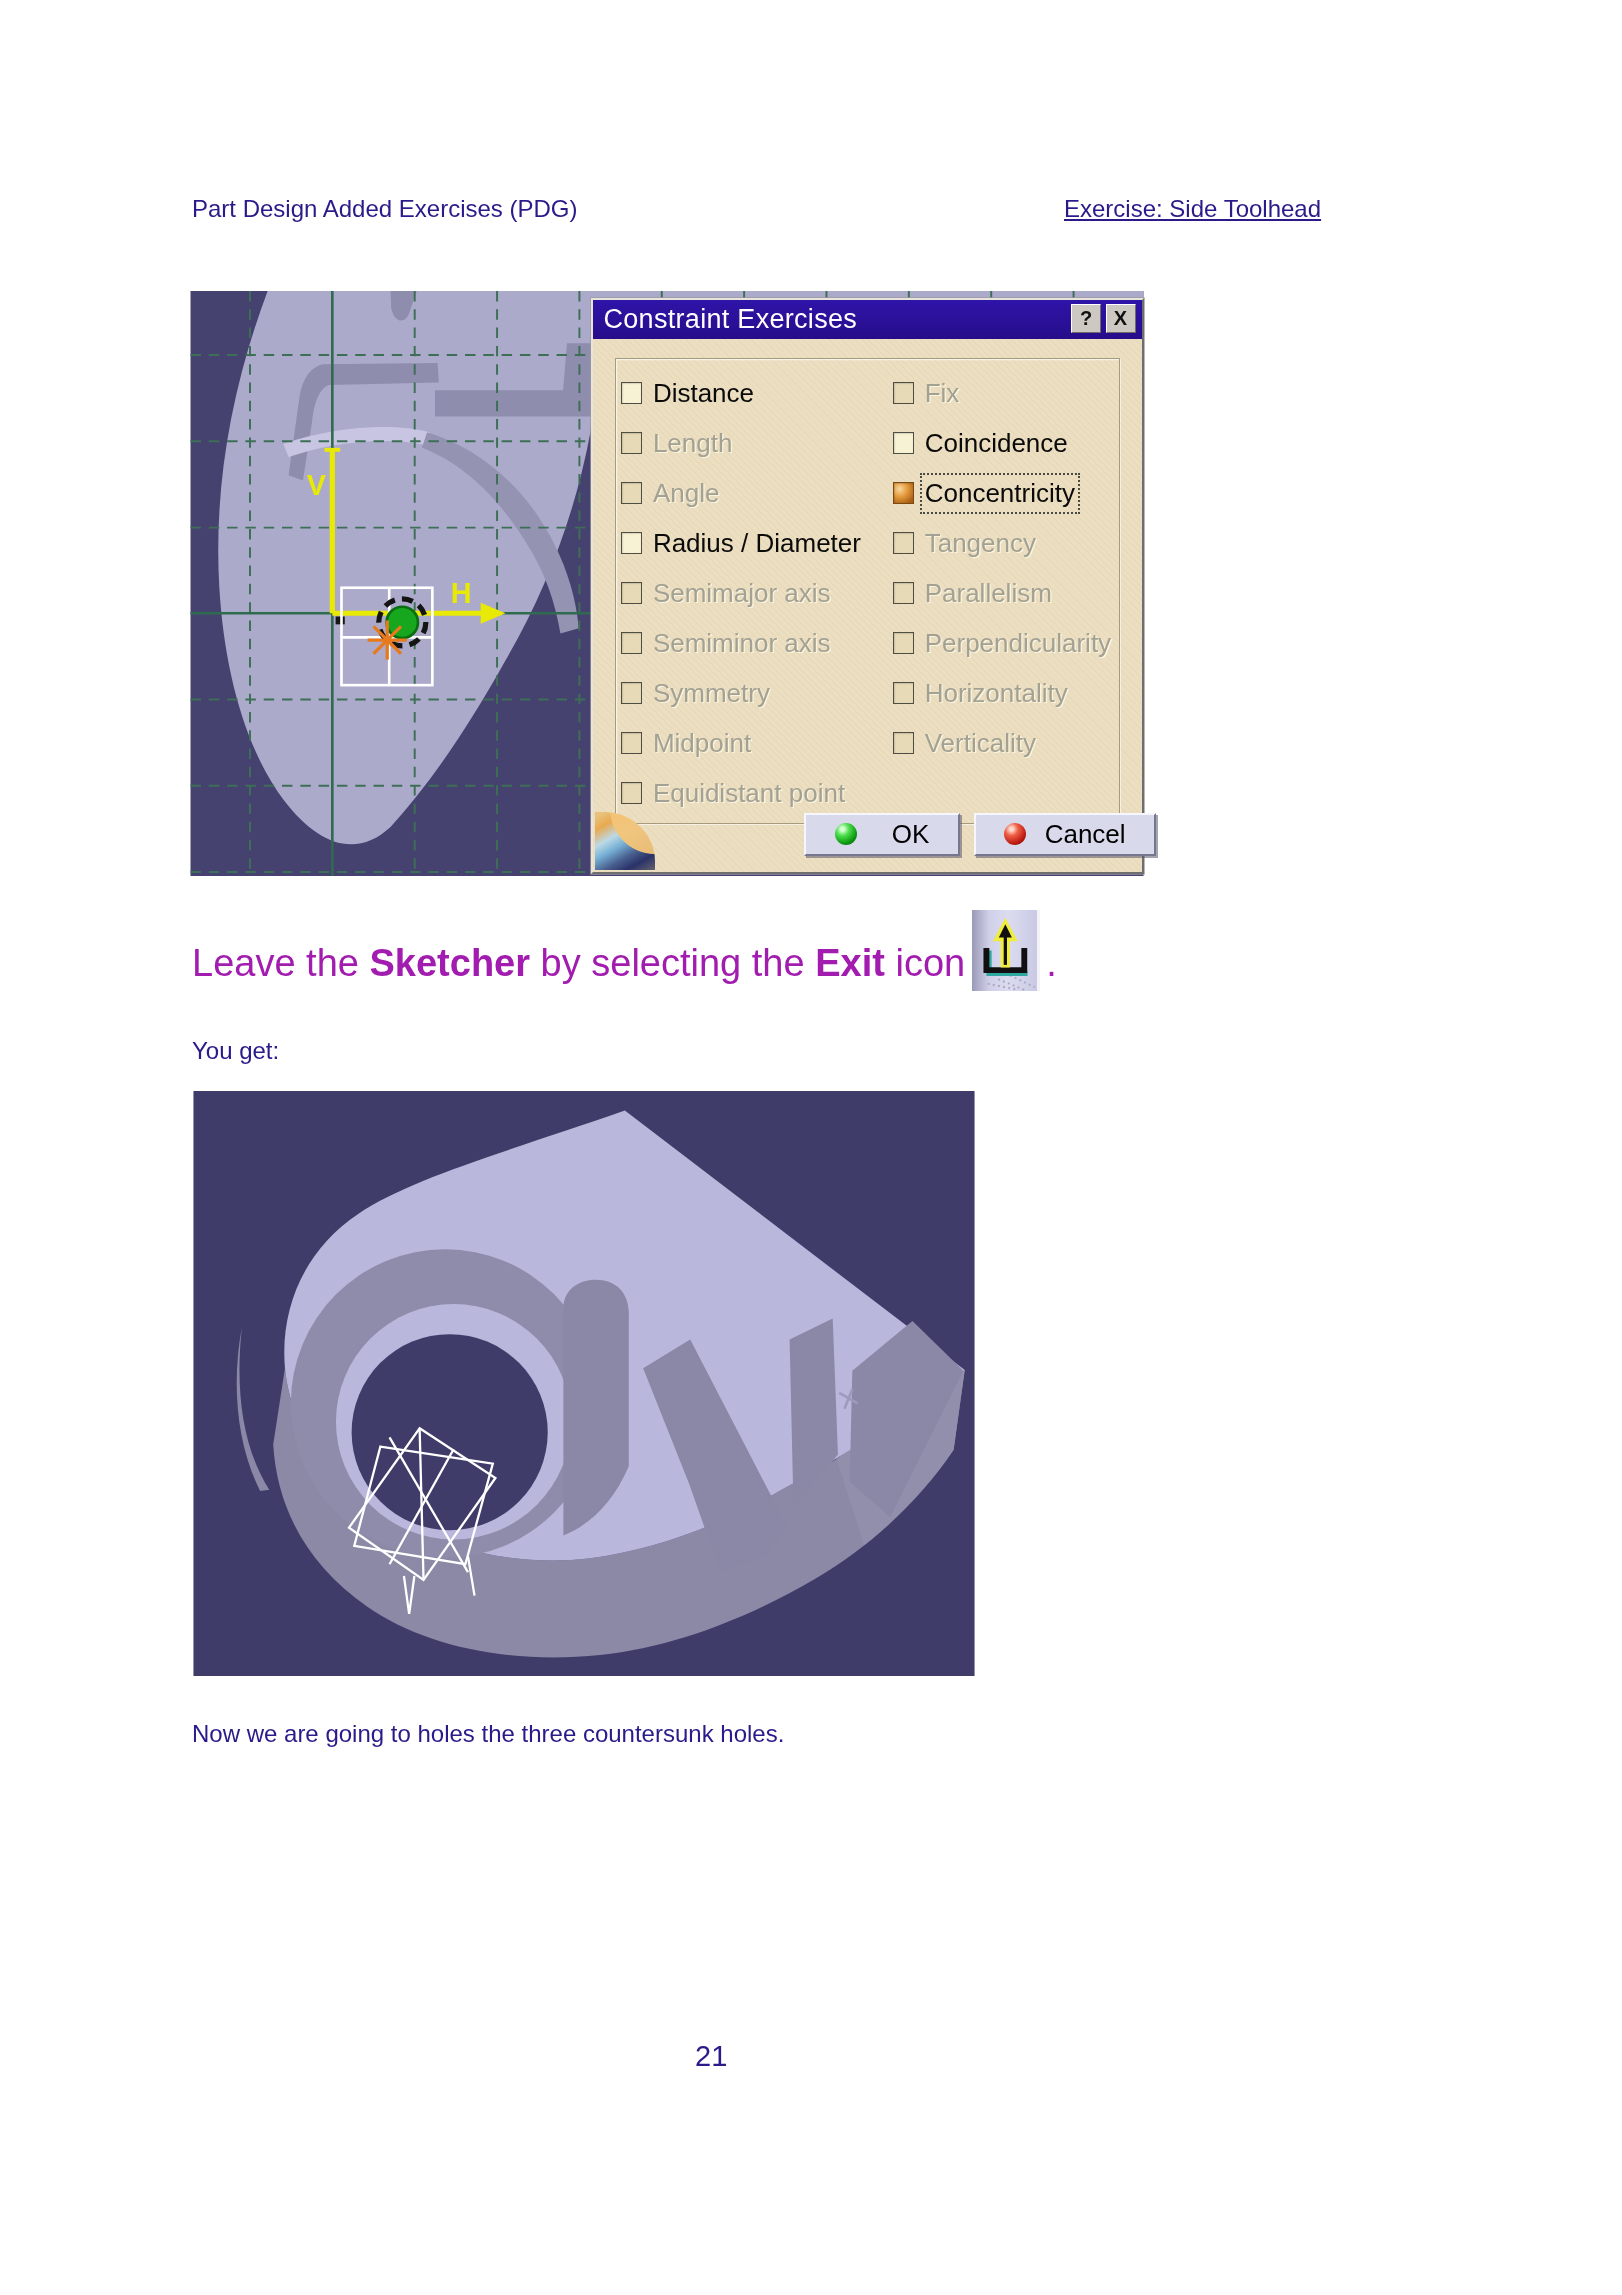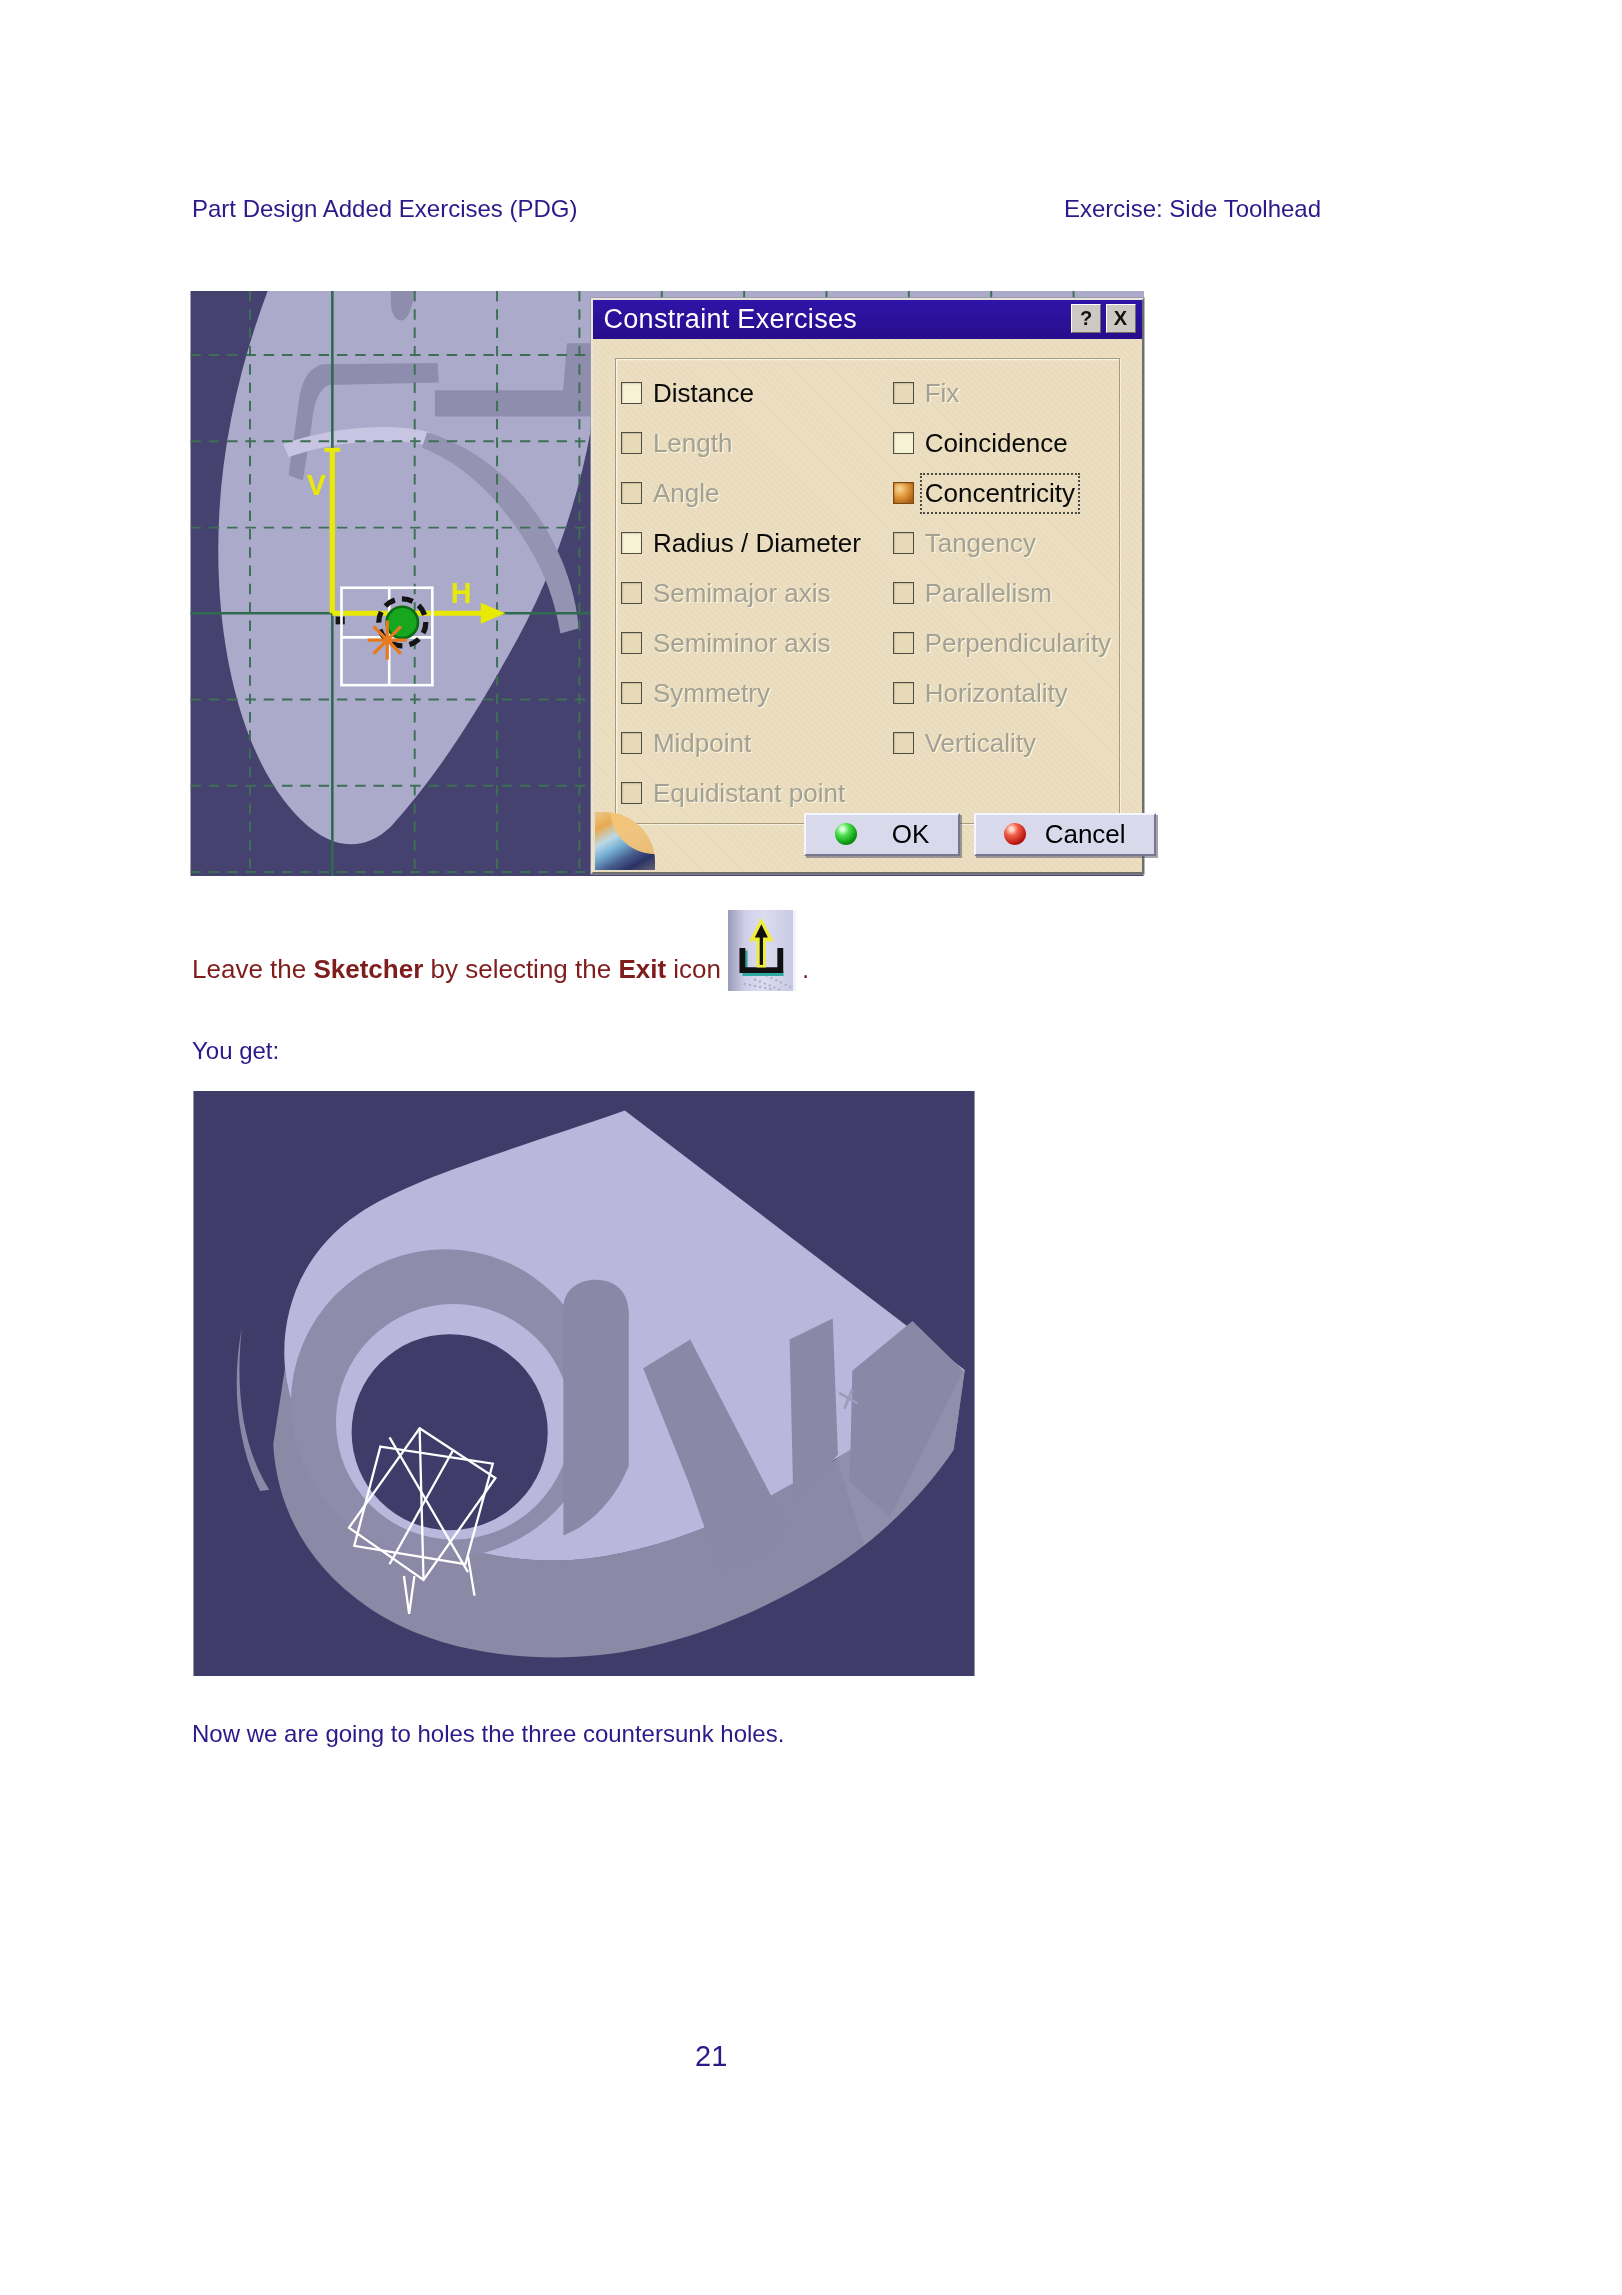--- a/index.html
+++ b/index.html
@@ -56,38 +56,38 @@
   .sphere.red   { background:radial-gradient(circle at 34% 28%, #ffd9cc 0 8%, #f06048 30%, #b8160e 70%, #5e0704 100%); }
 
   #globe { position:absolute; left:2px; bottom:2px; width:60px; height:58px;
             border-radius:0 85% 0 0;
             background:
               radial-gradient(circle at 100% -5%, rgba(244,196,120,.95) 0 52%, transparent 53%),
               linear-gradient(150deg,#e8c27c 6%,#e9a94f 20%,#bcd9e6 38%,#76b0d4 52%,#49608f 68%,#2a3268 82%,#62626e 100%); }
 
   
   #leave-line { position:absolute; left:192px; top:909px; height:82px; display:flex; align-items:flex-end; }
-  #leave-line .t { font-size:26px; color:#7f1d1d; padding-bottom:6.5px; white-space:pre; }
+  #leave-line .t { font-size:38px; color:#a21caf; padding-bottom:6.5px; white-space:pre; }
   #exit-icon { width:68px; height:81px; margin:0 6.5px; position:relative;
             background:linear-gradient(90deg,#9a9ab8 0%,#cfcfe8 26%,#dcdcf0 55%,#c9c9e4 100%);
             border-right:3.3px solid #f2f2f7; }
 
   
   #image2 { position:absolute; left:193px; top:1091px; width:782px; height:585px; }
 
   #page-number { position:absolute; left:695px; top:2040px; width:141px; text-align:left;
             font-size:29px; color:#2a1a8a; }
 </style>
 </head>
 <body>
 
 <div id="page">
 
   <div class="doc-text" style="left:192px; top:195px;">Part Design Added Exercises (PDG)</div>
-  <div class="doc-text" style="left:1064px; top:195px;">Exercise: Side Toolhead</div>
+  <div class="doc-text" style="left:1064px; top:195px;text-decoration:underline;">Exercise: Side Toolhead</div>
 
   <div id="image1">
     <svg class="sketch" width="954" height="585" viewBox="0 0 1458 895">
       <rect width="1458" height="895" fill="#46426f"></rect>
       <path d="M118,0 L1458,0 L1458,72 L622,72 L612,215 C590,335 546,455 482,565 C432,655 372,748 306,820 C254,868 196,849 142,778 C88,706 52,590 44,452 C36,312 58,160 118,0 Z" fill="#acaacb"></path>
       <g fill="#8f8dad">
         <path d="M306,0 L346,0 L336,30 C330,52 312,50 307,26 Z"></path>
         <path d="M150,282 L167,160 C172,132 184,117 202,112 L378,110 L380,140 L212,144 C200,148 190,164 186,200 L172,290 Z"></path>
         <path d="M374,152 L570,152 L576,80 L613,80 L613,192 L374,192 Z"></path>
       </g>

